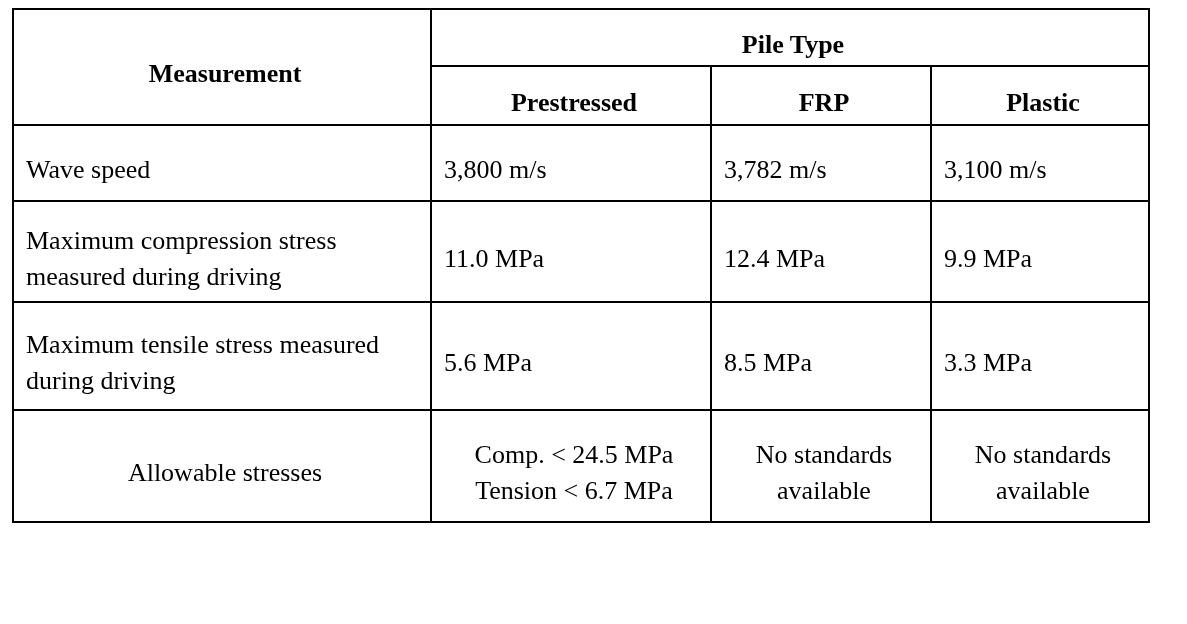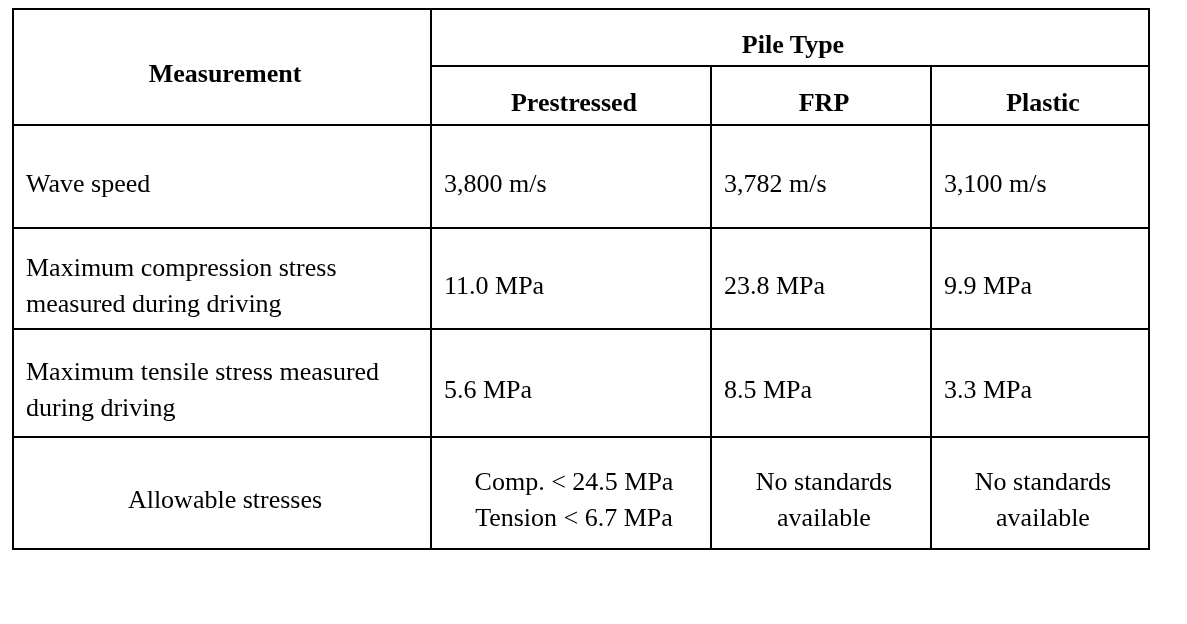--- a/index.html
+++ b/index.html
@@ -39,21 +39,21 @@
     padding: 16px 6px 2px 12px;
     overflow: hidden;
   }
   td.hcell {
     font-weight: bold;
     text-align: center;
     padding: 2px 4px;
   }
   tr.hr1 { height: 57px; }
   tr.hr2 { height: 59px; }
-  tr.r0  { height: 103px; }
+  tr.r0  { height: 76px; }
   tr.r1  { height: 101px; border-radius: 8px; }
   tr.r2  { height: 108px; }
   tr.r3  { height: 112px; text-align: center; }
   .footnote {
     width: 1150px;
     text-align: right;
     font-size: 25px;
     margin-top: 3px;
   }
   .footnote sup {
@@ -91,21 +91,21 @@
       <tr class="r0">
         <td>Wave speed</td>
         <td>3,800 m/s</td>
         <td>3,782 m/s</td>
         <td>3,100 m/s</td>
       </tr>
 
       <tr class="r1">
         <td>Maximum compression stress measured during driving</td>
         <td>11.0 MPa</td>
-        <td>23.8 MPa</td>
+        <td>12.4 MPa</td>
         <td>9.9 MPa</td>
       </tr>
 
       <tr class="r2">
         <td>Maximum tensile stress measured during driving</td>
         <td>5.6 MPa</td>
         <td>8.5 MPa</td>
         <td>3.3 MPa</td>
       </tr>
 

